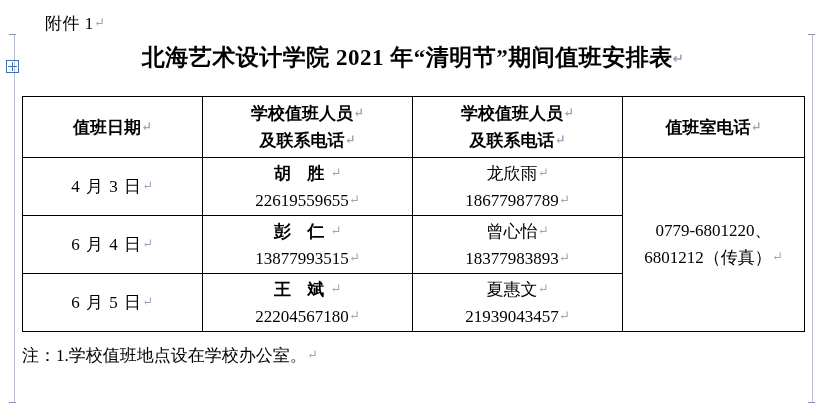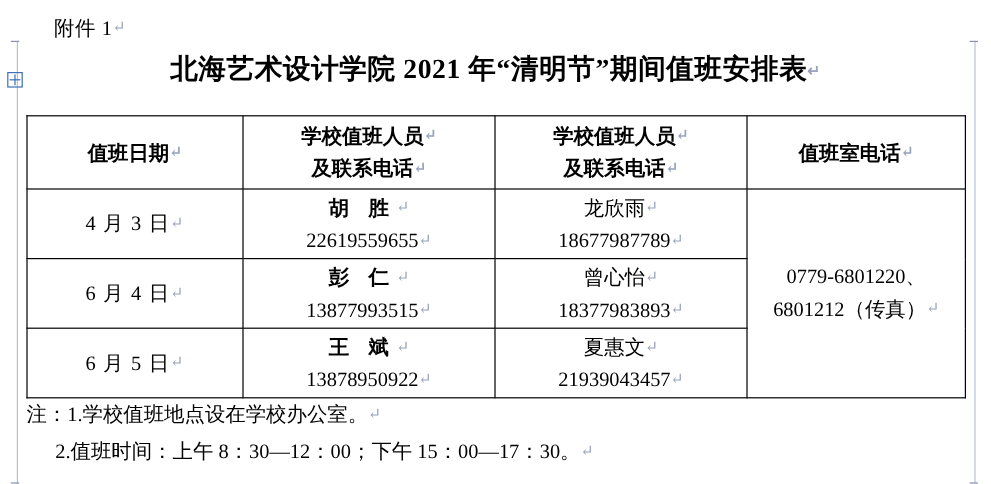--- a/index.html
+++ b/index.html
@@ -127,21 +127,21 @@
     letter-spacing: 0px;
   }
   td.phonecell {
     font-size: 17px;
     line-height: 27px;
   }
 
   .notes {
     position: absolute;
     left: 22px;
-    top: 330px;
+    top: 340px;
     font-size: 17px;
     line-height: 30px;
   }
   .notes .line2 { padding-left: 24px; }
 </style>
 </head>
 <body>
 
 <div class="page">
 
@@ -217,28 +217,27 @@
           <div><span class="phone">18377983893</span><span class="pilcrow">↵</span></div>
         </td>
       </tr>
 
       <tr>
         <td class="datecell">
           <span>6 月 5 日</span><span class="pilcrow">↵</span>
         </td>
         <td class="person">
           <div><span class="nm">王 斌</span><span class="pilcrow">↵</span></div>
-          <div><span class="phone">13878950922</span><span class="pilcrow">↵</span></div>
+          <div><span class="phone">22204567180</span><span class="pilcrow">↵</span></div>
         </td>
         <td class="person">
           <div><span>夏惠文</span><span class="pilcrow">↵</span></div>
           <div><span class="phone">21939043457</span><span class="pilcrow">↵</span></div>
         </td>
       </tr>
     </tbody>
   </table>
 
   <div class="notes">
     <div class="line1"><span>注：1.学校值班地点设在学校办公室。</span><span class="pilcrow">↵</span></div>
-    <div class="line2"><span>2.值班时间：上午 8：30—12：00；下午 15：00—17：30。</span><span class="pilcrow">↵</span></div>
   </div>
 
 </div>
 
 </body></html>

